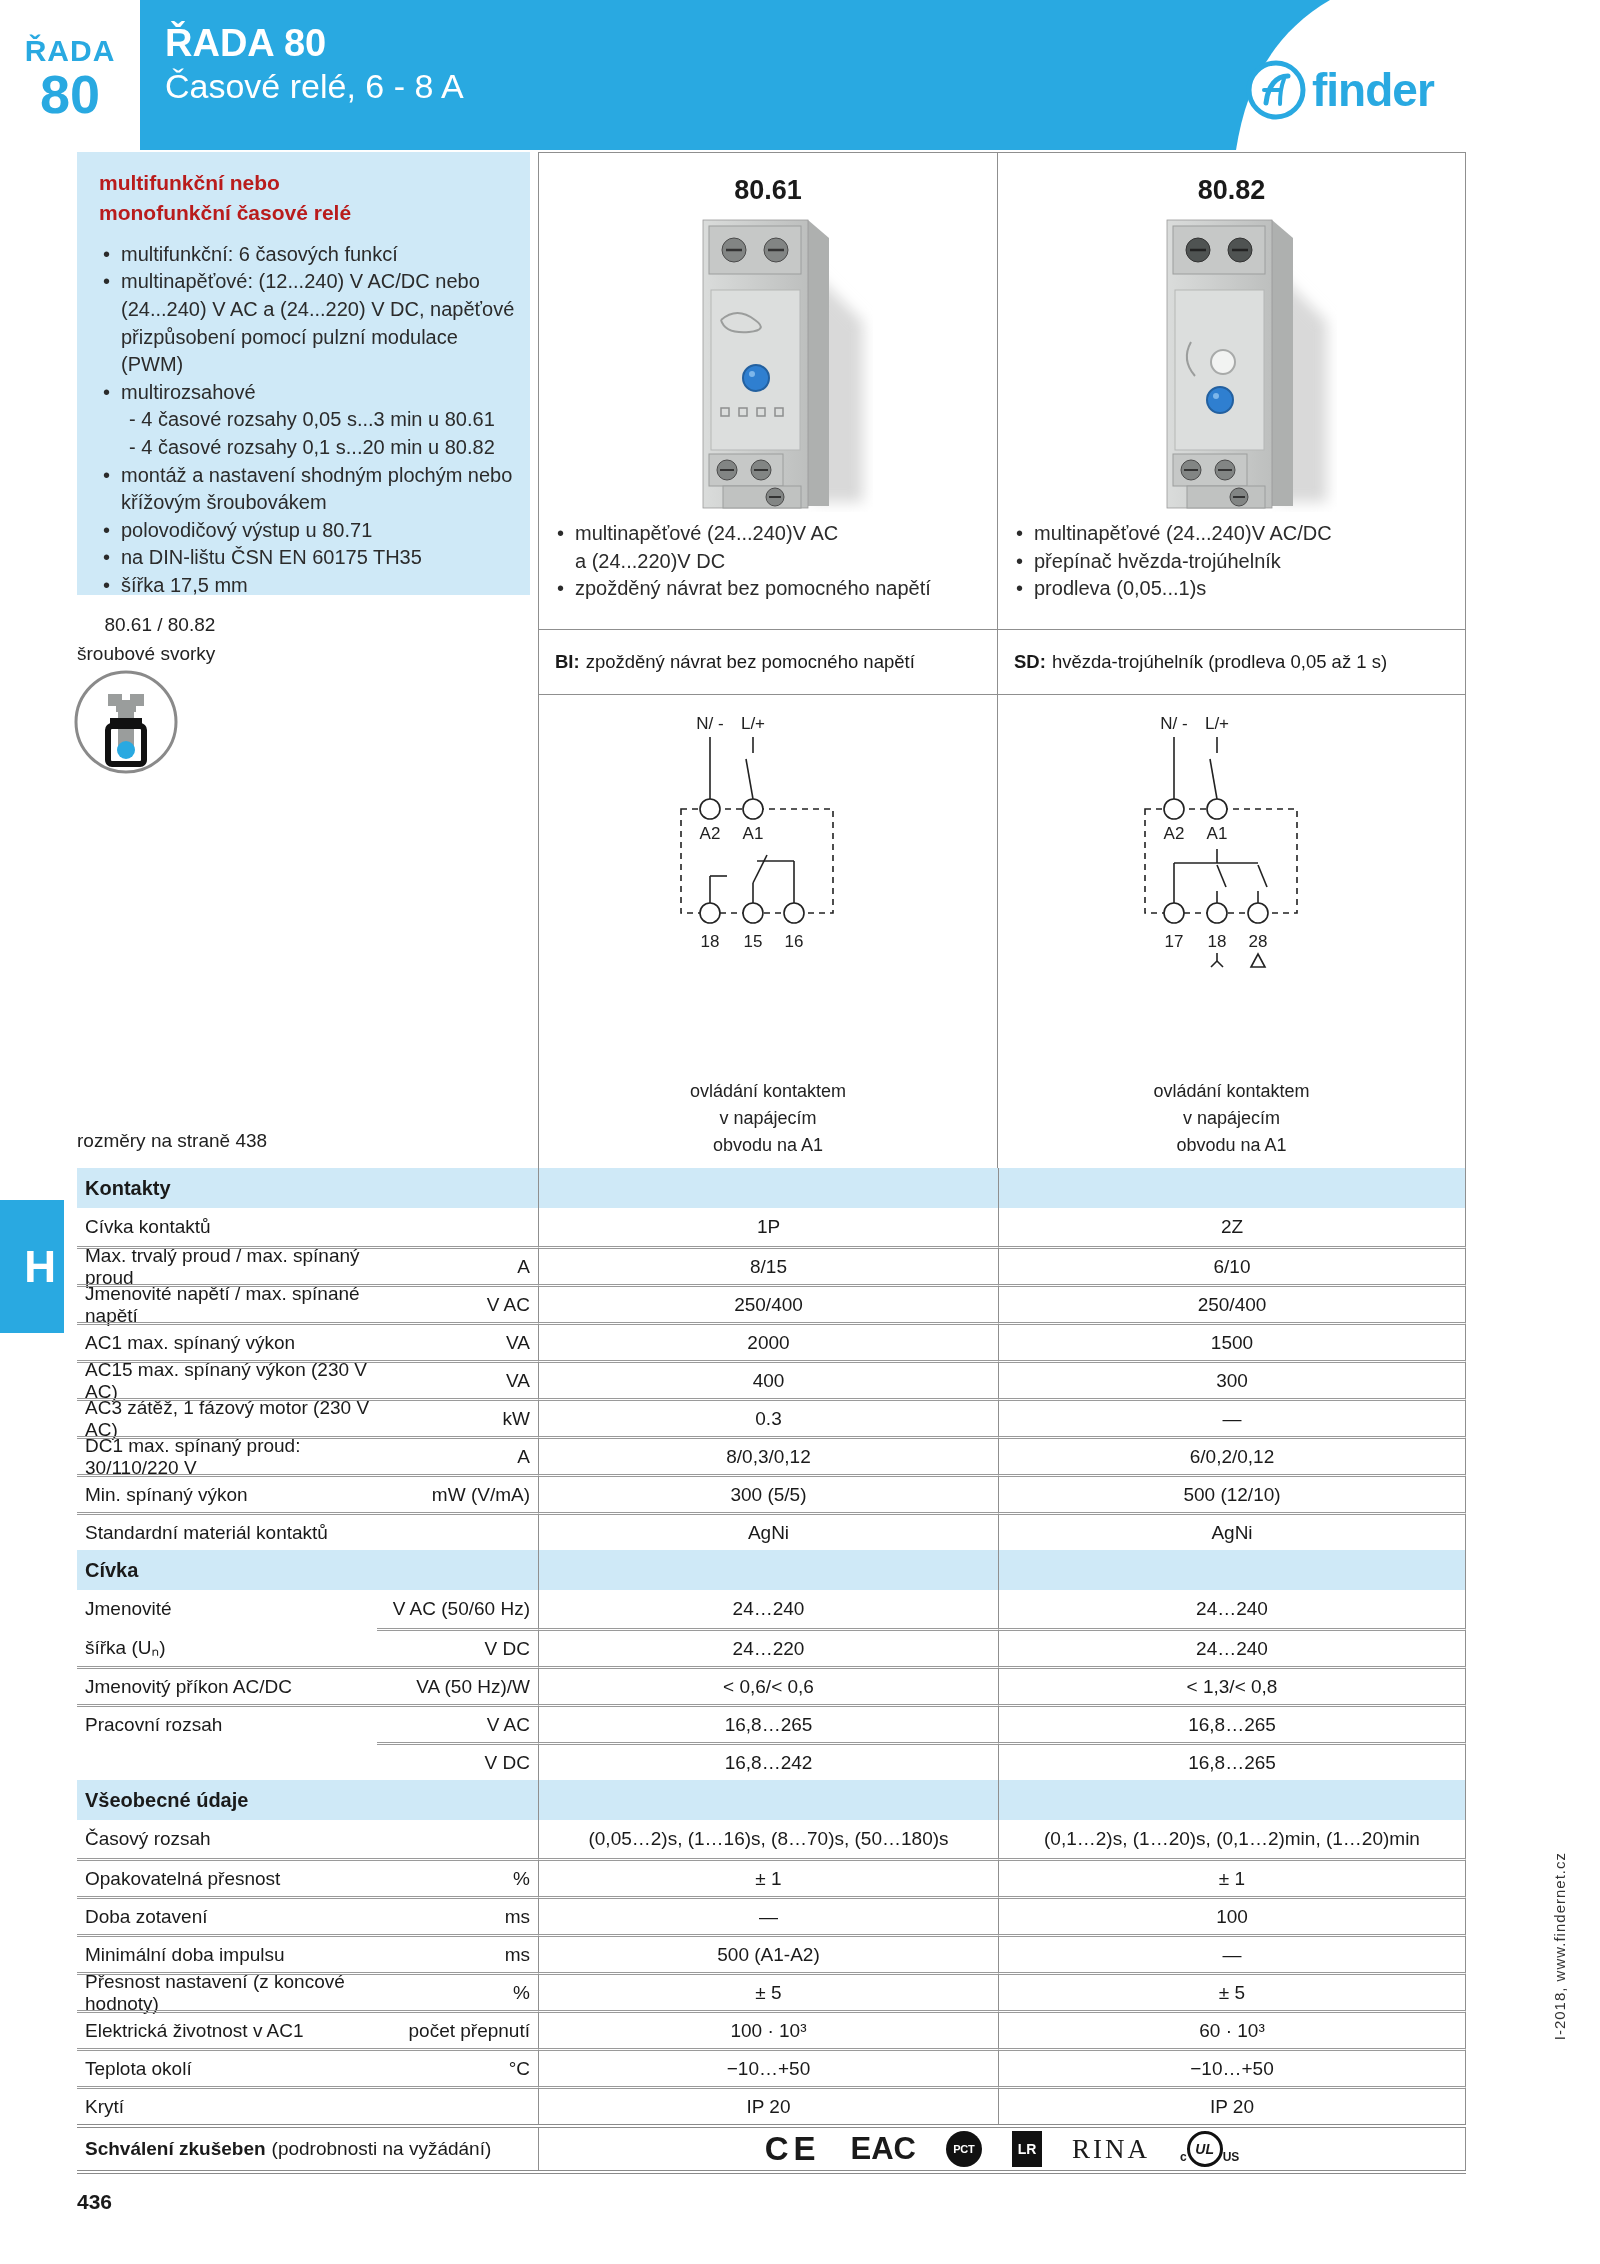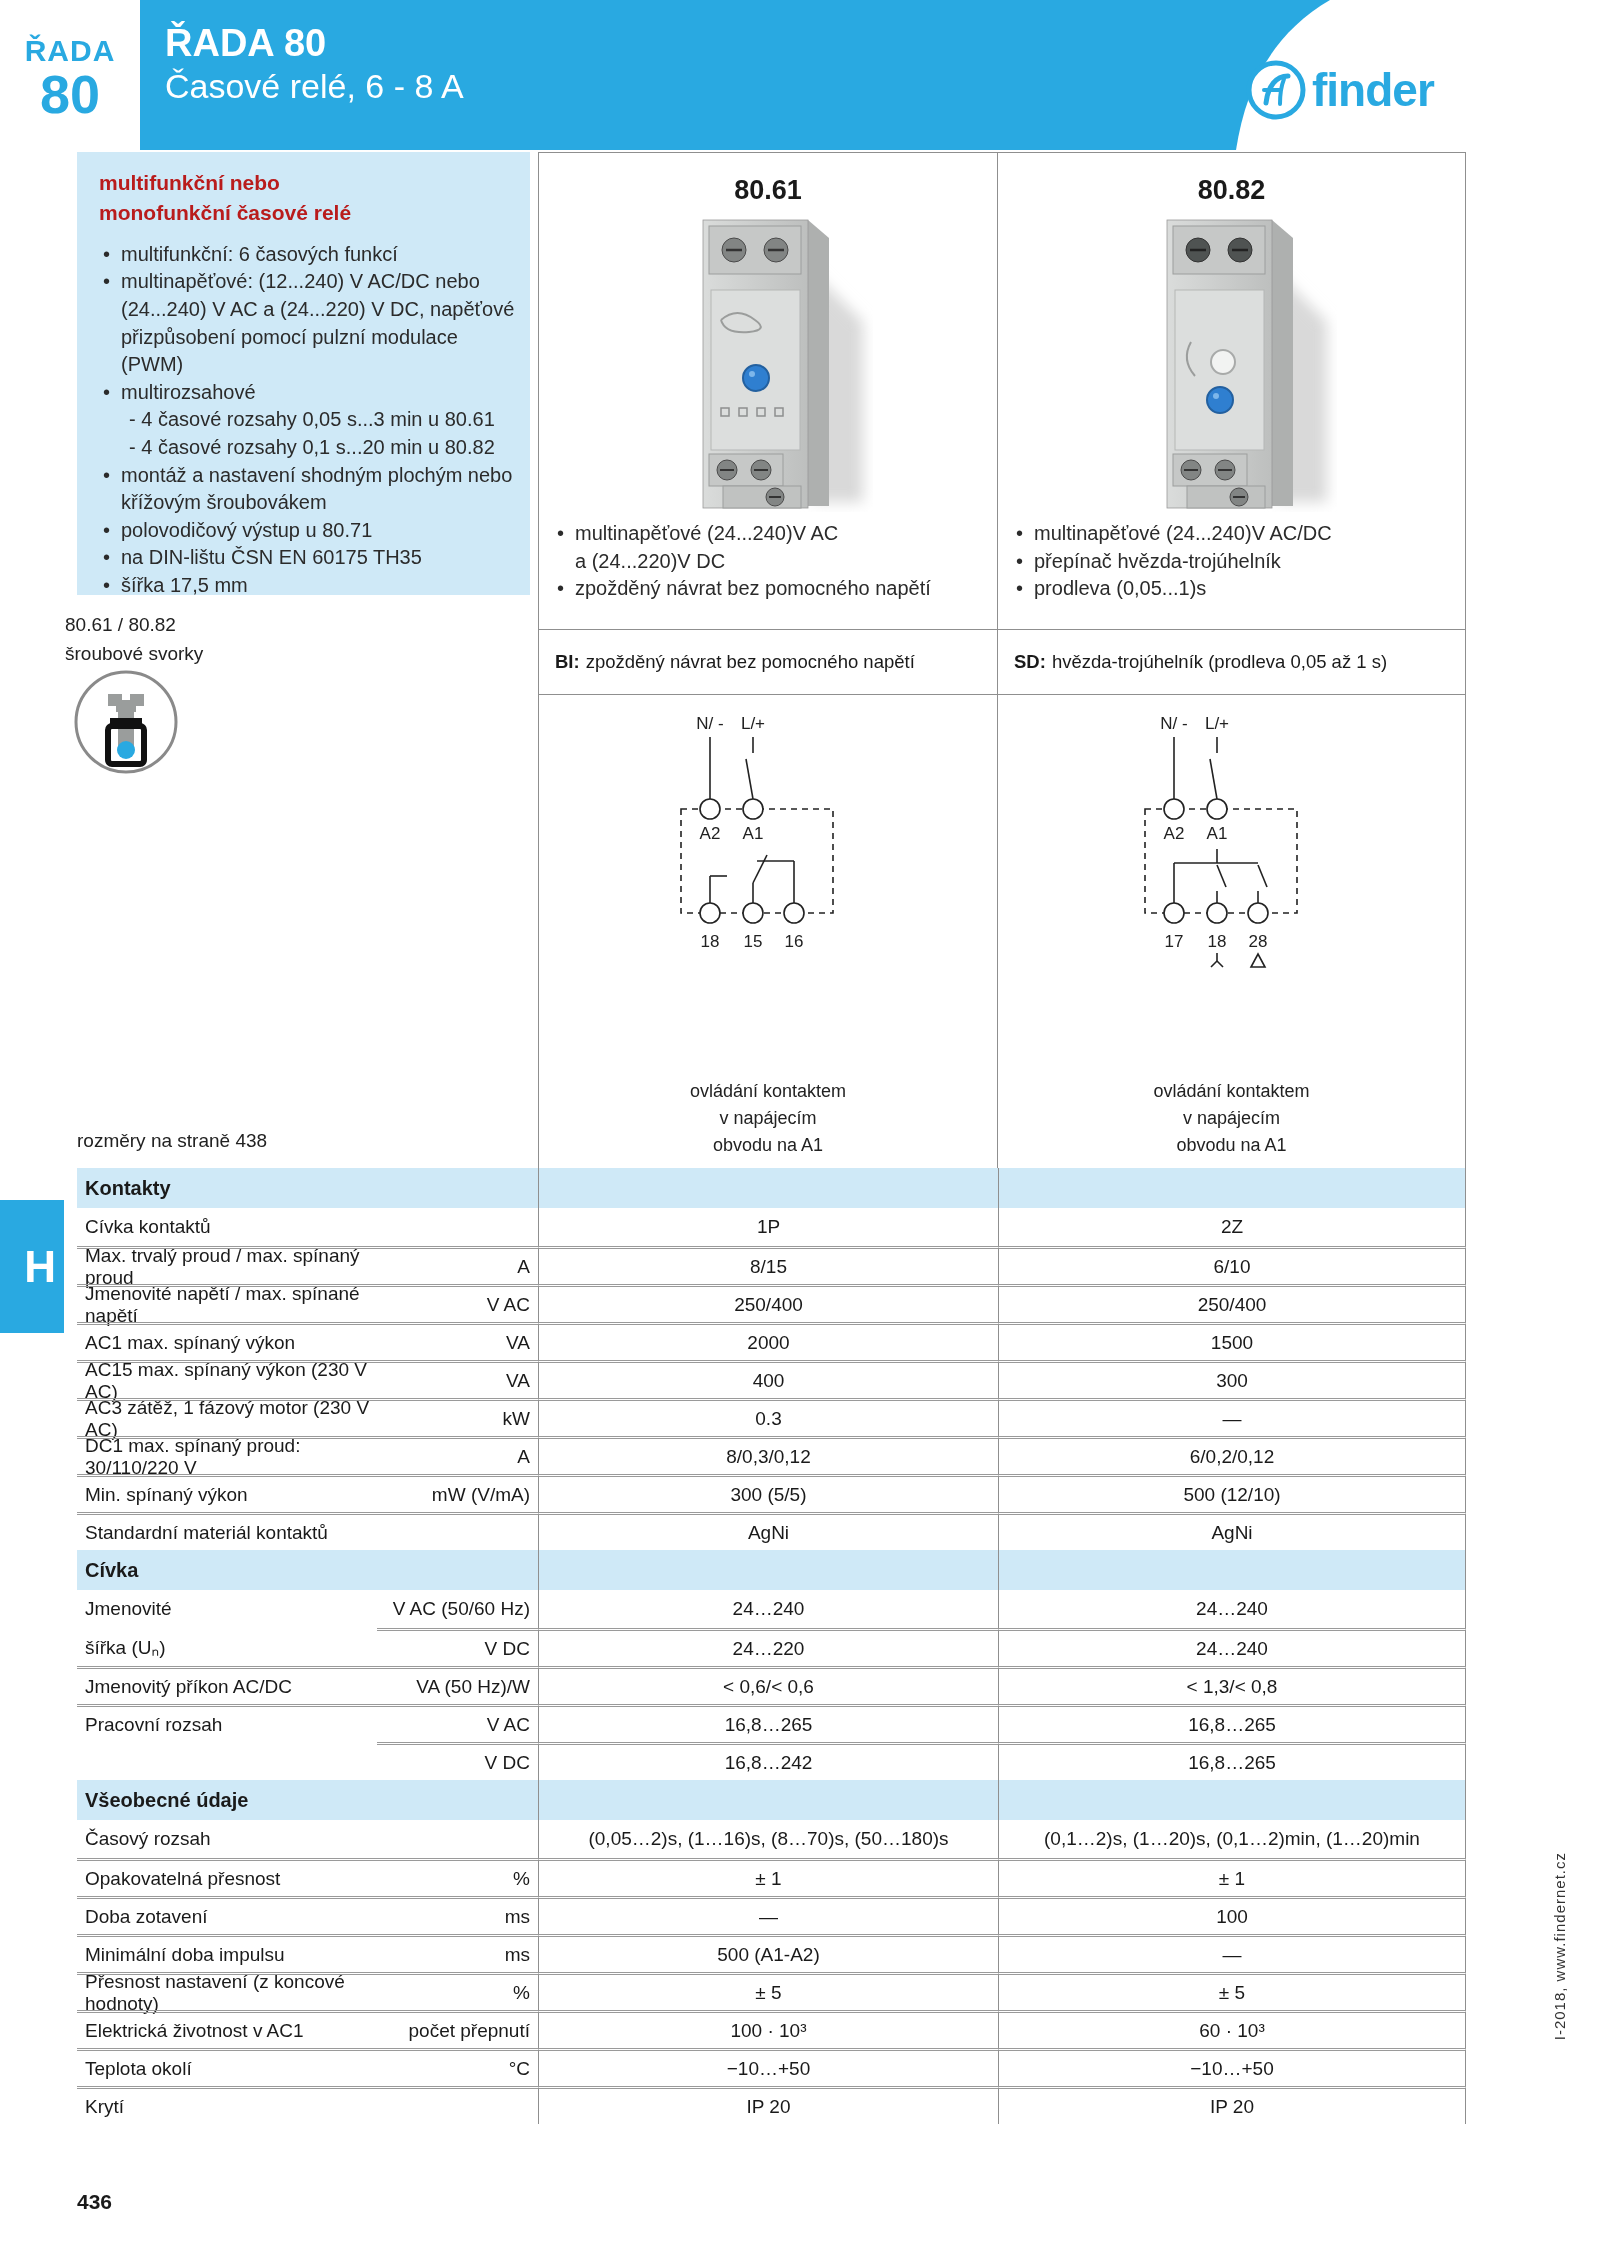--- a/index.html
+++ b/index.html
@@ -21,21 +21,21 @@
 
   
   .intro-panel { position:absolute; left:77px; top:152px; width:453px; height:443px;
                  background:#cfe9f7; padding:16px 14px 10px 22px; }
   .intro-heading { font-weight:bold; font-size:21px; line-height:1.45; color:#b91c1c; }
   .intro-list { margin-top:12px; font-size:20px; color:#2b2b2b; }
   .li { position:relative; padding-left:22px; line-height:1.38; }
   .li.dot::before { content:"\2022"; position:absolute; left:4px; }
   .li.sub { padding-left:30px; }
 
-  .terminal-info { position:absolute; left:65px; top:610px; font-size:19px; line-height:1.55; color:#222; }
+  .terminal-info { position:absolute; left:77px; top:610px; font-size:19px; line-height:1.55; color:#222;text-align:right; }
   .screw-icon { position:absolute; left:72px; top:668px; }
   .dim-note { position:absolute; left:77px; top:1130px; font-size:19px; color:#222; }
 
   
   .prod-col { position:absolute; top:152px; height:1016px; border:1px solid #8f8f8f; border-bottom:none; background:#fff; }
   .prod-col.c1 { left:538px; width:460px; }
   .prod-col.c2 { left:997px; width:469px; }
   .prod-code { text-align:center; font-weight:bold; font-size:27px; margin-top:22px; }
   .photo-wrap { display:flex; justify-content:center; margin-top:6px; height:300px; }
   .prod-bullets { margin:8px 6px 0 14px; font-size:20px; color:#2b2b2b; height:108px; }
@@ -453,18 +453,36 @@
       <div class="c-v1">−10…+50</div>
         <div class="c-v2">−10…+50</div>
     </div>
     <div class="t-row rule">
       <div class="c-label">Krytí</div>
         <div class="c-unit"></div>
       <div class="c-v1">IP 20</div>
         <div class="c-v2">IP 20</div>
     </div>
 
+    <div class="approvals">
+      <div class="appr-label">
+        <b>Schválení zkušeben</b>
+        <span>(podrobnosti na vyžádání)</span>
+      </div>
+      <div class="appr-marks">
+        <span class="mark-ce">CE</span>
+        <span class="mark-eac">EAC</span>
+        <span class="mark-pct">РСТ</span>
+        <span class="mark-lr">LR</span>
+        <span class="mark-rina">RINA</span>
+        <span class="mark-ul">
+          <span class="ul-side">c</span>
+          <span class="ul-circle">UL</span>
+          <span class="ul-side">US</span>
+        </span>
+      </div>
+    </div>
   </div>
 
   <div class="page-number">436</div>
   <div class="vertical-note">I-2018, www.findernet.cz</div>
 
 </div>
 
 </body></html>

